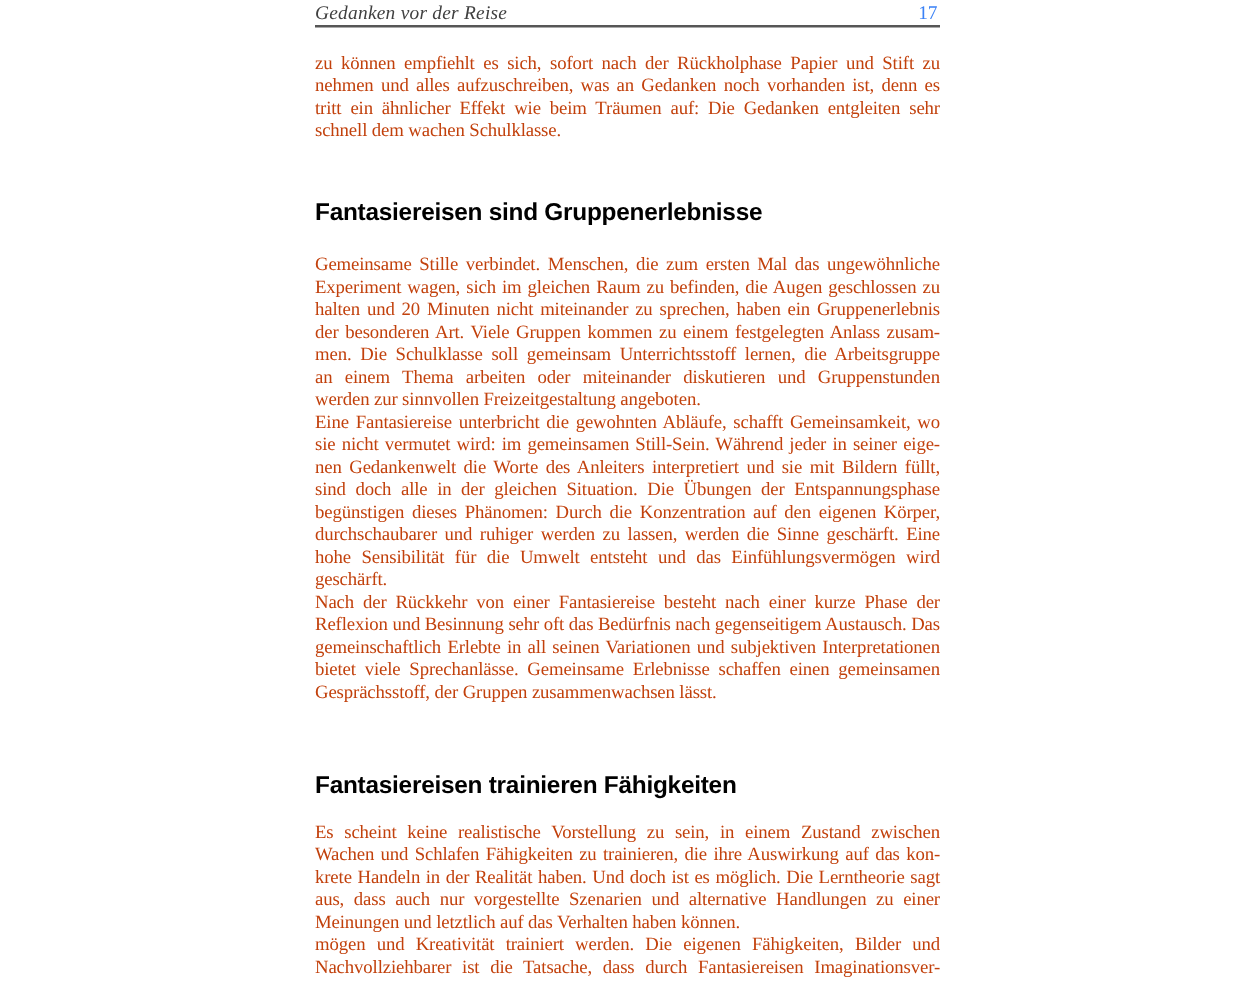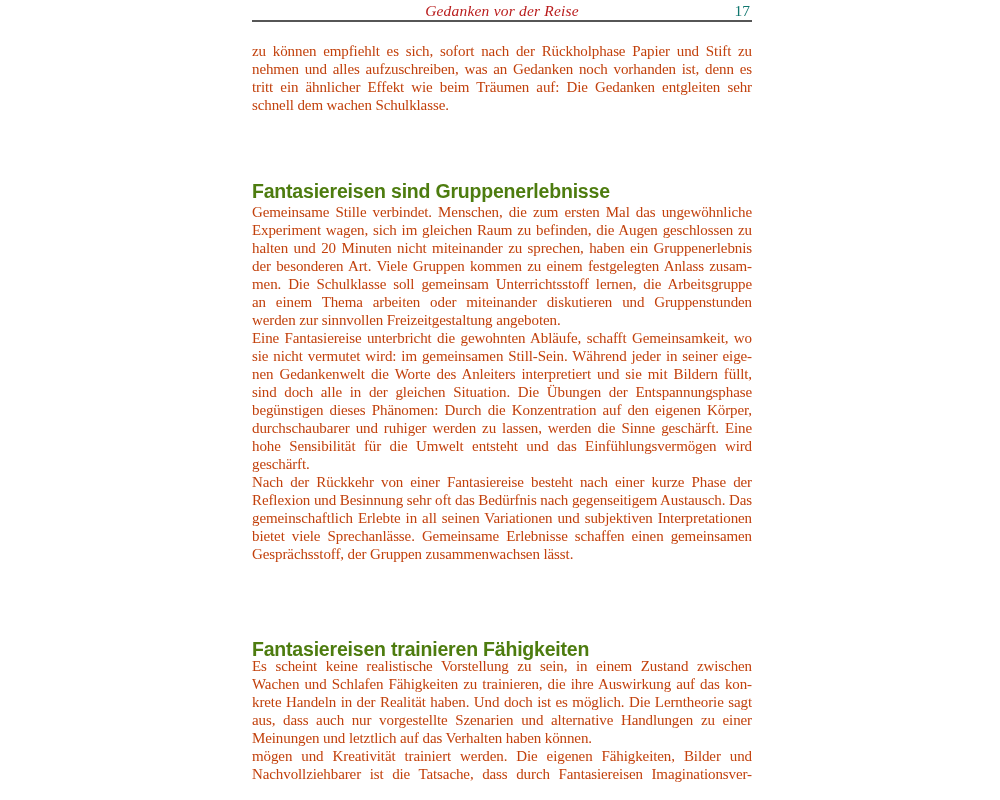--- a/index.html
+++ b/index.html
@@ -23,32 +23,31 @@
     top: 1px;
     width: 500px;
     height: 19px;
     border-bottom: 2px solid #565656;
   }
   .runhead-title {
     position: absolute;
     left: 0;
     right: 0;
     top: 1px;
-    text-align: center;
     font-style: italic;
     font-size: 15.5px;
-    color: #b91c1c;
+    color: #404040;
     letter-spacing: 0.2px;
   }
   .runhead-pagenum {
     position: absolute;
     right: 2px;
     top: 1px;
     font-size: 15.5px;
-    color: #0f766e;
+    color: #3b82f6;
   }
   
   .block {
     position: absolute;
     left: 252px;
     width: 500px;
   }
   .para { margin: 0; padding: 0; }
   .ln {
     font-size: 15px;
@@ -64,24 +63,23 @@
     text-align-last: left;
   }
   .heading {
     position: absolute;
     left: 252px;
     width: 520px;
     font-family: "Liberation Sans", sans-serif;
     font-weight: 700;
     font-size: 19.5px;
     line-height: 22px;
-    color: #4d7c0f;
+    color: #000000;
     letter-spacing: -0.2px;
     white-space: nowrap;
-    margin-top: 21px;
   }
 </style>
 </head>
 <body>
 
 <div class="sheet">
 
   <div class="runhead">
     <div class="runhead-title">Gedanken vor der Reise</div>
     <div class="runhead-pagenum">17</div>

